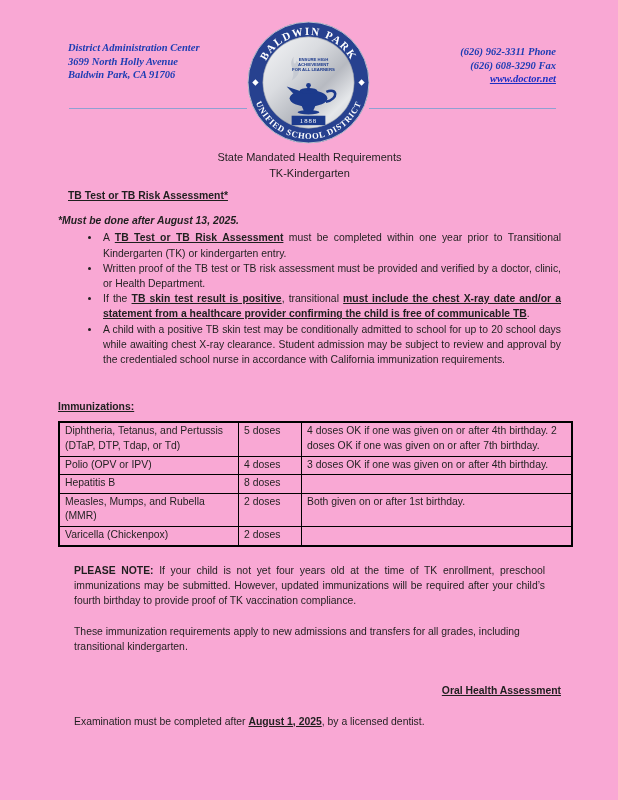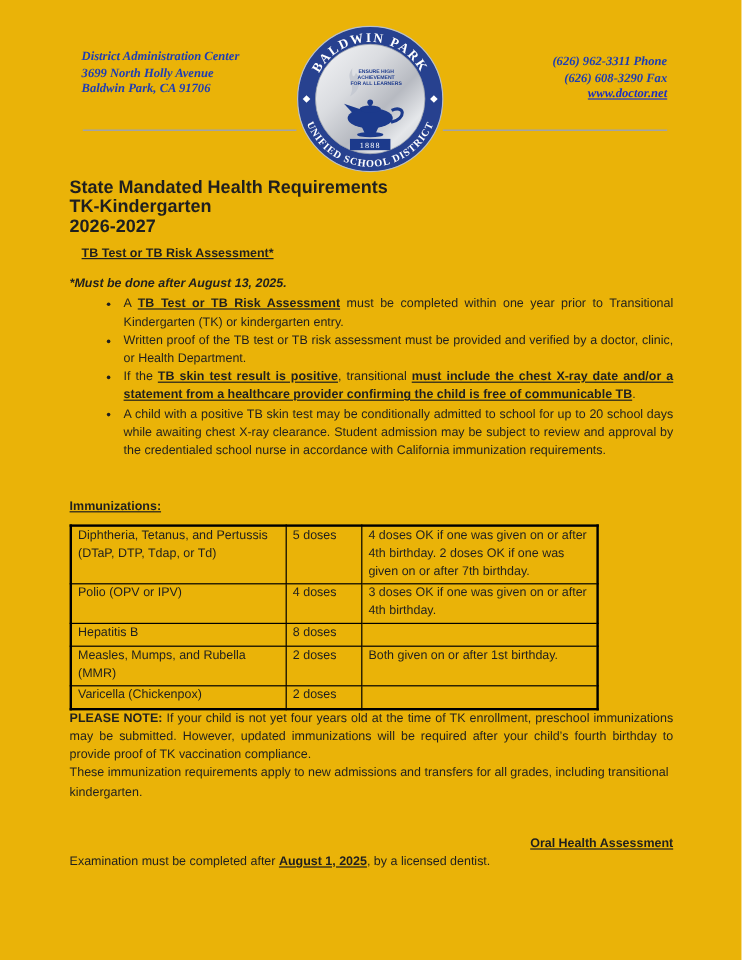--- a/index.html
+++ b/index.html
@@ -1,17 +1,17 @@
 <!DOCTYPE html>
 <html><head>
 <meta charset="utf-8">
 <style>
   html,body{margin:0;padding:0;background:#ffffff;}
   .page{
-    position:relative;width:618px;height:800px;background:#eab308;overflow:hidden;
+    position:relative;width:618px;height:800px;background:#f9a8d4;overflow:hidden;
     font-family:"Liberation Sans", sans-serif;color:#1f1f1f;
   }
   
   .hdr-left{
     position:absolute;left:68px;top:41px;
     font-family:"Liberation Serif", serif;font-style:italic;font-weight:bold;
     font-size:10.5px;line-height:13.5px;color:#1d3db4;
   }
   .hdr-right{
     position:absolute;right:62px;top:45px;text-align:right;
@@ -20,34 +20,34 @@
   }
   .hdr-right a{color:#1b2fc4;text-decoration:underline;cursor:pointer;}
   .rule{position:absolute;top:108px;height:1px;background:#8fa0d2;}
   .rule-l{left:69px;width:178px;}
   .rule-r{left:369px;width:187px;}
   .seal{position:absolute;left:247px;top:21px;width:123px;height:123px;}
   .ring-text{font-family:"Liberation Serif", serif;font-weight:bold;fill:#ffffff;}
   .motto{font-family:"Liberation Sans", sans-serif;font-weight:bold;fill:#1c3a8c;text-anchor:middle;}
   
   .content{position:absolute;left:58px;top:149px;width:503px;font-size:10.4px;line-height:15.2px;}
-  .doc-title{text-align:left;font-weight:bold;font-size:15px;line-height:16px;}
+  .doc-title{text-align:center;font-weight:normal;font-size:11px;line-height:16px;}
   .u{text-decoration:underline;}
   .b{font-weight:bold;}
   .tb-head{margin-top:7px;margin-left:10px;font-weight:bold;}
   .must{margin-top:10px;font-weight:bold;font-style:italic;}
   ul.tb-list{margin:2px 0 0 0;padding-left:43px;}
   ul.tb-list li{text-align:justify;margin:0;padding-left:2px;}
   .imm-head{margin-top:32px;font-weight:bold;}
-  table.imm{border-collapse:collapse;width:441px;margin-top:7px;border:2px solid #000;padding-left:32px;}
+  table.imm{border-collapse:collapse;width:515px;margin-top:7px;border:2px solid #000;padding-left:32px;}
   table.imm td{border:1px solid #000;padding:1px 5px 2px 5px;vertical-align:top;line-height:14.6px;font-size:10.4px;}
   td.c1{width:168px;}
   td.c2{width:52px;}
   td.c3{border-left:4px double #000;}
-  p.note{margin:0;}
+  p.note{margin:16px;}
   .please{margin-top:22px;text-align:justify;}
   .transfers{margin-top:15px;}
   .oral-head{margin-top:28px;font-weight:bold;text-align:right;}
   .exam{margin-top:11px;}
 </style>
 </head>
 <body>
 
 <div class="page">
 
@@ -106,21 +106,20 @@
       <rect x="45" y="95.5" width="34" height="9.5" fill="#1c3a8c"></rect>
       <text x="62" y="103" text-anchor="middle" font-size="6.8" letter-spacing="1" fill="#ffffff" font-family="Liberation Serif, serif">1888</text>
     </g>
   </svg>
 
   <div class="content">
 
     <div class="doc-title">
       <div>State Mandated Health Requirements</div>
       <div>TK-Kindergarten</div>
-      <div>2026-2027</div>
     </div>
 
     <div class="tb-head">
       <span class="u">TB Test or TB Risk Assessment*</span>
     </div>
 
     <div class="must">*Must be done after August 13, 2025.</div>
 
     <ul class="tb-list">
       <li><span>A </span><span class="b u">TB Test or TB Risk Assessment</span><span> must be completed within one year prior to Transitional Kindergarten (TK) or kindergarten entry.</span></li>

